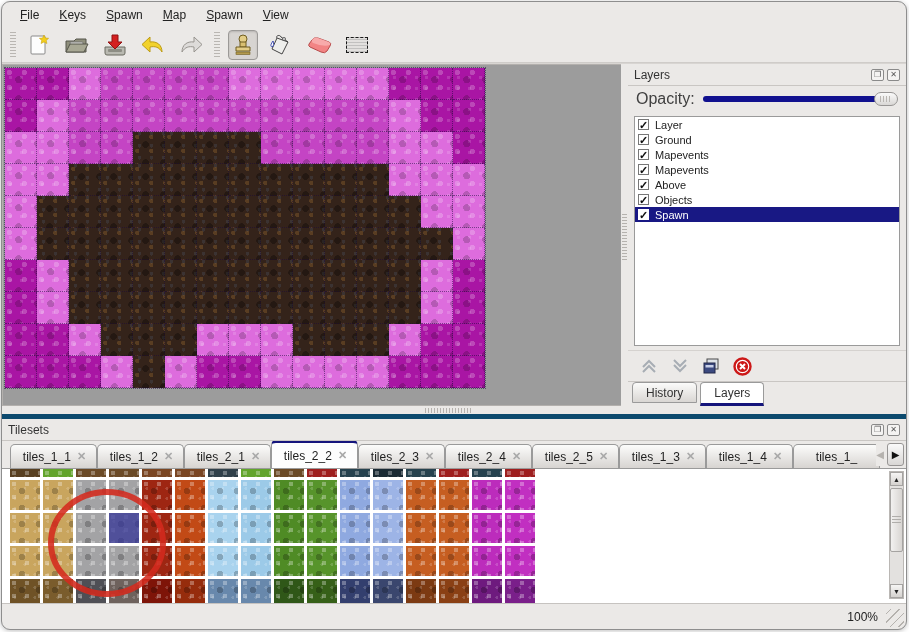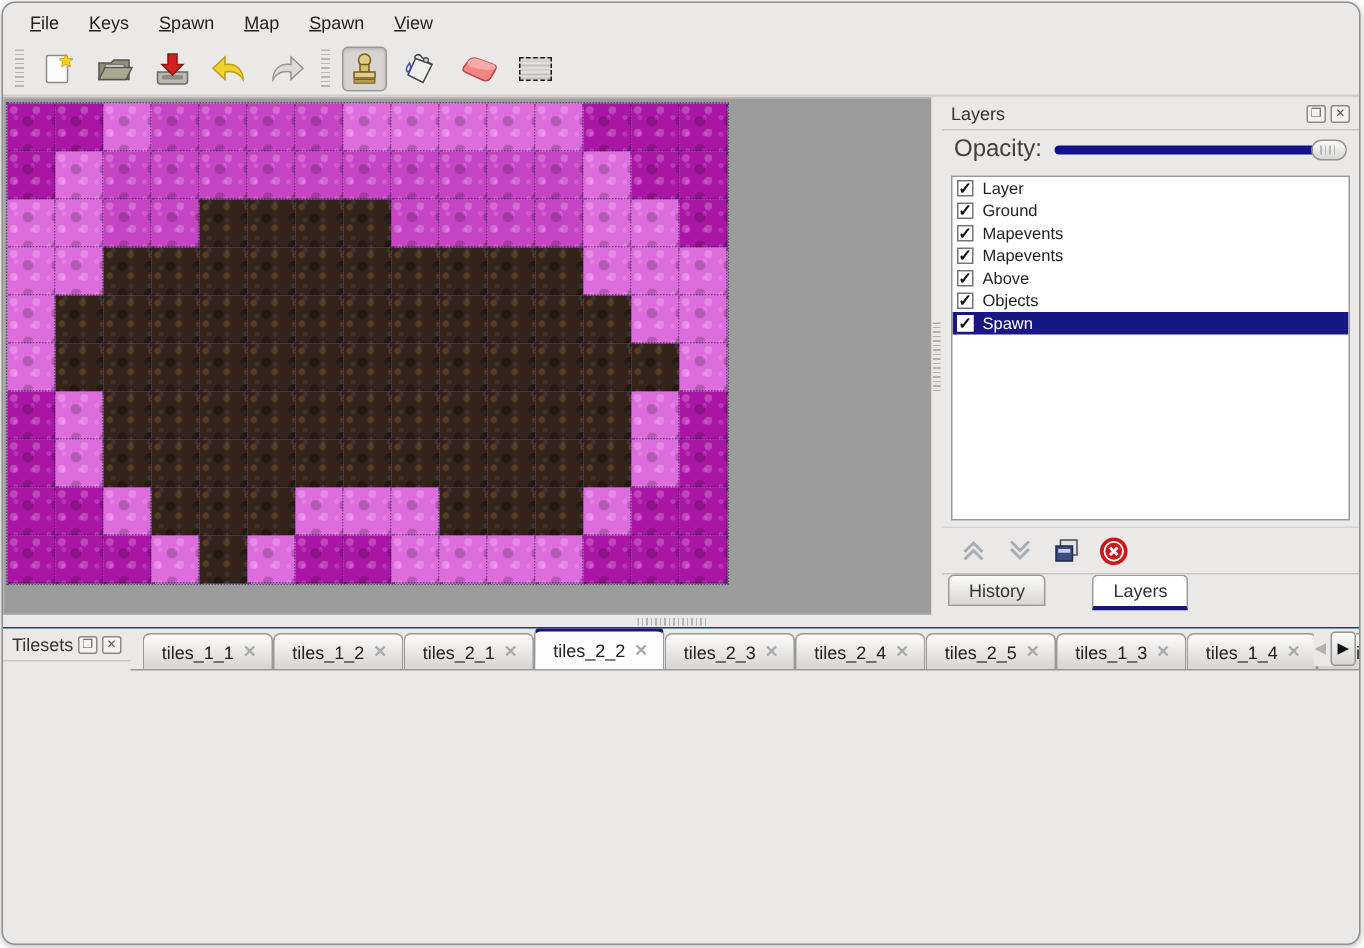--- a/index.html
+++ b/index.html
@@ -60,30 +60,30 @@
   .layer-row { height:15px; display:flex; align-items:center; padding-left:3px; }
   .layer-row.selected { background:#181884; }
   .layer-row.selected .layer-name { color:#fff; }
   .checkbox { width:11px; height:11px; background:#fff; border:1px solid #777; margin-right:6px;
     display:flex; align-items:center; justify-content:center; font-size:11px; line-height:10px; color:#111; font-weight:bold; }
   .layer-row.selected .checkbox { border-color:#fff; }
   .layer-name { font-size:11px; color:#222; }
   .dock-buttons { height:32px; display:flex; align-items:center; padding-left:10px; margin-top:4px;
     border-top:1px solid #d5d2cf; border-bottom:1px solid #c9c6c3; }
   .dbtn { width:22px; height:22px; margin-right:9px; display:flex; align-items:center; justify-content:center; }
-  .dock-tabs { height:24px; display:flex; align-items:flex-start; padding-left:4px;gap:28px; }
+  .dock-tabs { height:24px; display:flex; align-items:flex-start; padding-left:4px; }
   .dtab { font-size:12px; color:#333; padding:3px 13px 2px 13px; border:1px solid #9a9a9a; border-top-left-radius:4px;
     border-top-right-radius:4px; background:linear-gradient(180deg,#fbfbfa,#d9d6d3); margin-right:3px; height:21px; }
   .dtab.active { background:#fff; border-bottom:3px solid #15157c; height:24px; }
   
   .splitter-h { height:8px; position:relative; }
   .splitter-h .handle { position:absolute; top:2px; left:423px; width:46px; height:5px;
     background:repeating-linear-gradient(90deg,#b5b2ae 0 1px,transparent 1px 3px); }
   
-  .tilesets { flex:1; display:flex; flex-direction:row; border-top:1px solid #0c4a6e; }
+  .tilesets { flex:1; display:flex; flex-direction:column; border-top:5px solid #0c4a6e; }
   .tabbar { height:28px; position:relative; display:flex; align-items:flex-end; padding-left:8px; overflow:hidden;
     border-bottom:1px solid #9a9a9a; }
   .ttab { width:87px; height:24px; display:flex; align-items:center; justify-content:center; gap:6px;
     border:1px solid #9a9a9a; border-bottom:none; border-top-left-radius:5px; border-top-right-radius:5px;
     background:linear-gradient(180deg,#fcfcfb,#d7d4d1); font-size:12px; color:#222; flex:0 0 auto; }
   .ttab.active { background:#fdfdfd; height:28px; border-top:3px solid #15157c; }
   .tclose { color:#a9a9a9; font-size:11px; font-weight:bold; letter-spacing:-2px; }
   .tab-scroll { position:absolute; right:2px; bottom:2px; display:flex; align-items:center; background:#ebe9e7; height:24px; }
   .arrow-dim { color:#b5b2ae; font-size:10px; margin-right:3px; }
   .arrow-btn { width:17px; height:23px; border:1px solid #979594; border-radius:3px;
@@ -561,14 +561,18 @@
       <div id="tile-select-overlay" style="left: 107px; top: 44px; background: rgba(48, 48, 150, 0.72);"></div>
       <svg id="annotation-svg" width="240" height="134">
         <ellipse cx="105" cy="74" rx="56" ry="51" fill="none" stroke="#d42a1e" stroke-width="6" opacity="0.88"></ellipse>
       </svg>
       <div class="vscroll">
         <div class="vs-btn">▲</div>
         <div class="vs-thumb"></div>
         <div class="vs-btn down">▼</div>
       </div>
     </div>
+    <div class="statusbar">
+      <span class="zoom-level">100%</span>
+      <div class="resize-grip"></div>
+    </div>
   </div>
 </div>
 
 </body></html>

